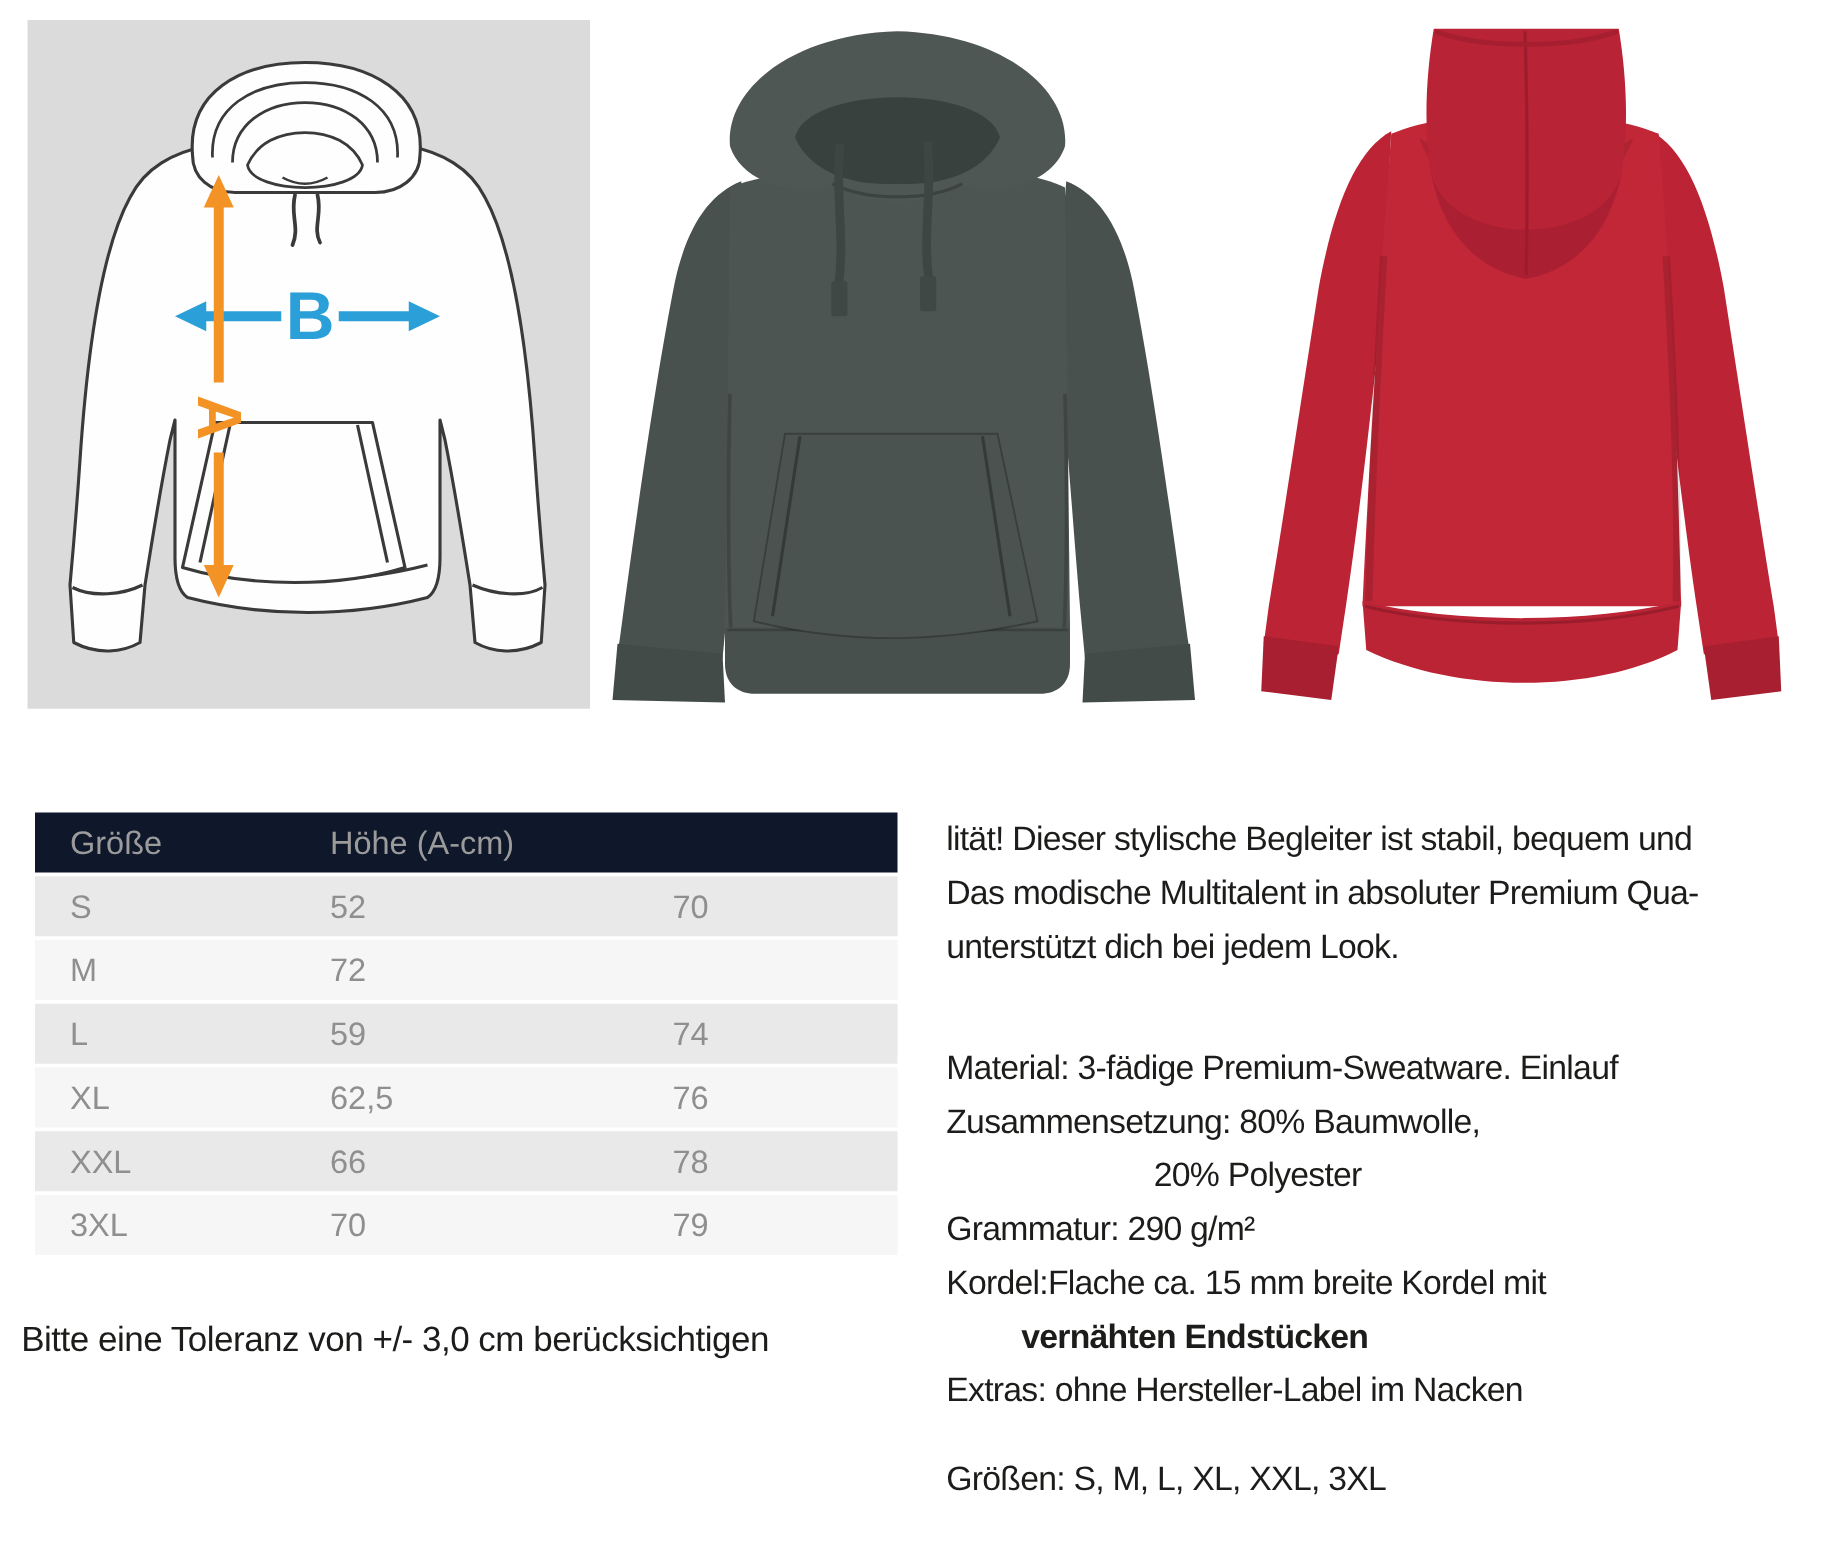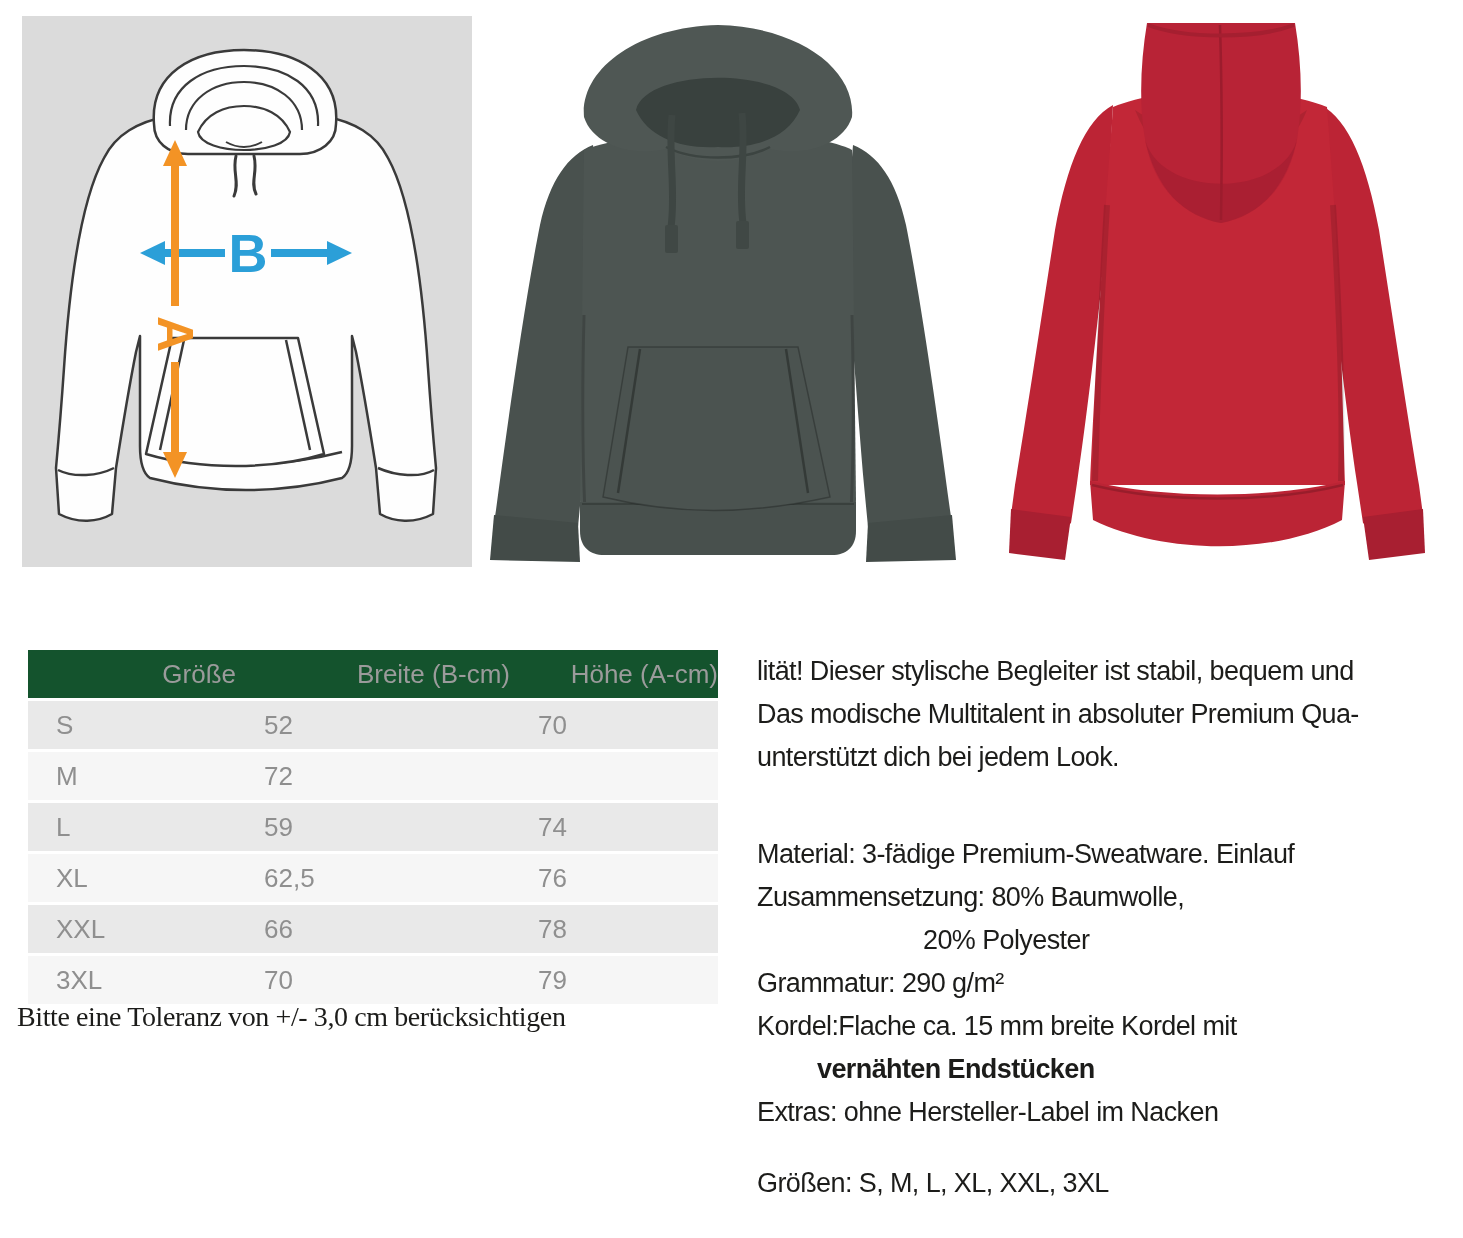--- a/index.html
+++ b/index.html
@@ -11,29 +11,29 @@
   .diagram-box{position:absolute;left:22px;top:16px;width:450px;height:551px;background:#dbdbdb;}
   .photo{position:absolute;top:15px;width:470px;height:552px;background:#ffffff;}
   .photo-front{left:488px;}
   .photo-back{left:985px;}
   .diagram-box svg,.photo svg{display:block;width:100%;height:100%;}
 
   
   .sizetable{position:absolute;left:28px;top:650px;width:690px;}
   .trow{display:grid;grid-template-columns:208px 274px 208px;height:48px;align-items:center;margin-top:3px;}
   .trow:first-child{margin-top:0;}
-  .thead{background:#14532d;color:#9b9b9b;font-size:26px;text-align:right;}
+  .thead{background:#0f172a;color:#9b9b9b;font-size:26px;}
   .r-dark{background:#e9e9e9;}
   .r-light{background:#f6f6f6;}
   .trow .tc{padding-left:28px;white-space:nowrap;}
   .tbody-row{color:#8f8f8f;font-size:26px;}
 
   .tolerance-note{
-    position:absolute;left:17px;top:1001px;
-    font-size:28px;color:#1c1c1a;letter-spacing:-0.4px;white-space:nowrap;font-family:Liberation Serif, serif;
+    position:absolute;left:17px;top:1056px;
+    font-size:28px;color:#1c1c1a;letter-spacing:-0.4px;white-space:nowrap;
   }
 
   
   .description{
     position:absolute;left:757px;top:650px;width:706px;
     font-size:27px;color:#1c1c1a;letter-spacing:-0.6px;
   }
   .dline{height:43px;line-height:43px;white-space:nowrap;}
   .gap-a{height:54px;}
   .gap-b{height:28px;}
@@ -146,21 +146,20 @@
          C154,84 156,44 162,8 Z" fill="#b82336"></path>
     <path d="M235,10 C237,75 237,145 236,205" fill="none" stroke="#9c1c2d" stroke-width="2.5"></path>
     <path d="M159,120 C170,185 302,185 313,120 C302,175 272,202 236,208 C200,202 170,175 159,120 Z" fill="#9c1c2d" opacity="0.5"></path>
     <path d="M163,10 C200,24 272,24 309,10" fill="none" stroke="#a51f30" stroke-width="4"></path>
   </svg>
 </div>
 
 <div class="sizetable">
   <div class="trow thead">
     <div class="tc">Größe</div>
-    <div class="tc">Breite (B-cm)</div>
     <div class="tc">Höhe (A-cm)</div>
   </div>
   <div class="trow tbody-row r-dark">
     <div class="tc">S</div>
     <div class="tc">52</div>
     <div class="tc">70</div>
   </div>
   <div class="trow tbody-row r-light">
     <div class="tc">M</div>
     <div class="tc">72</div>

